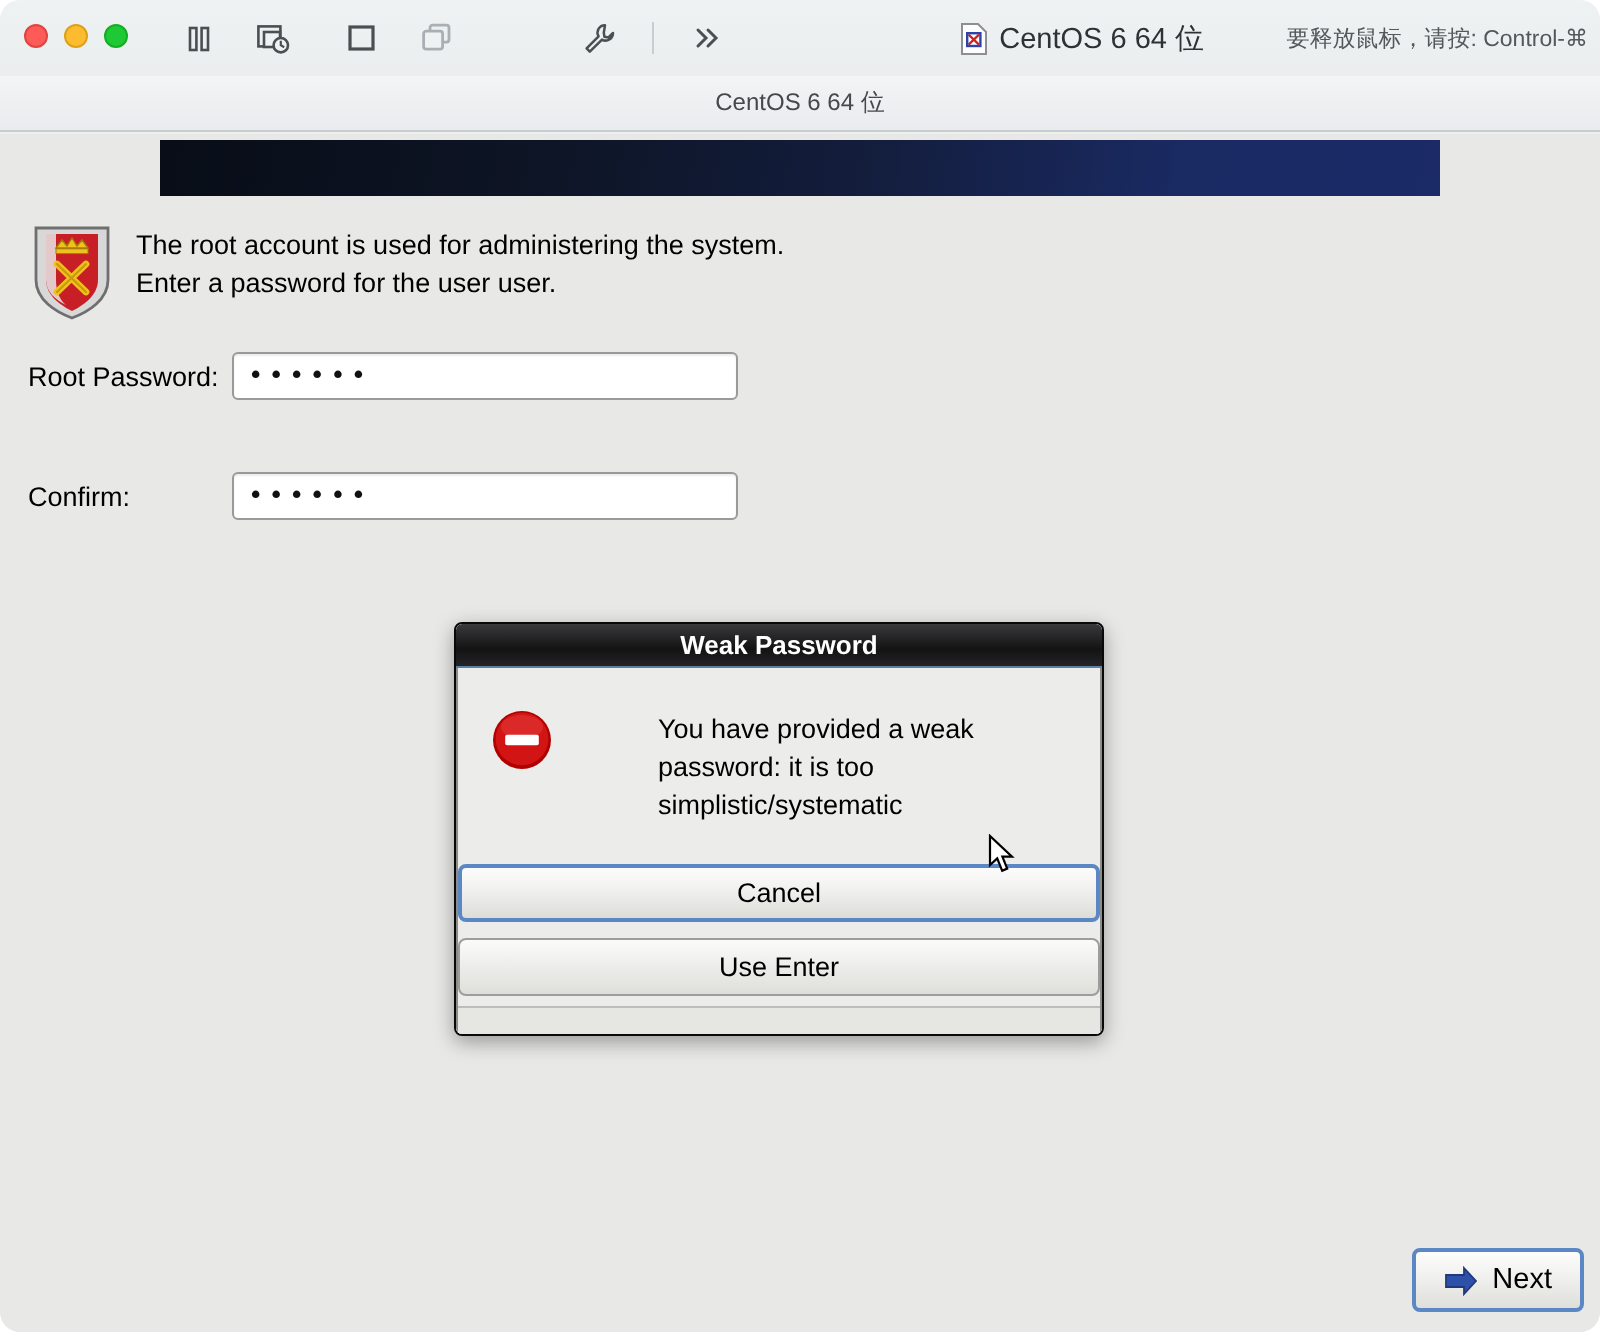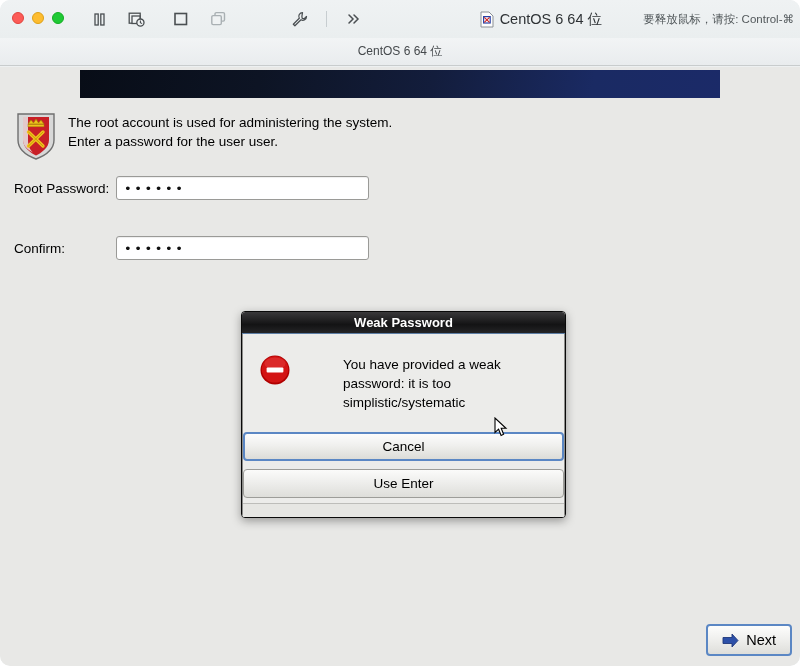--- a/index.html
+++ b/index.html
@@ -160,21 +160,21 @@
     letter-spacing: 2.6px;
     color: #111;
     font-family: "DejaVu Sans", sans-serif;
   }
   #row-root { top: 109px; }
   #row-confirm { top: 141px; margin-top: 28px; }
 
   
   #modal {
     position: absolute;
-    left: 241px; top: 244px;
+    left: 227px; top: 244px;
     width: 325px; height: 207px;
     border: 1px solid #090909;
     border-radius: 4px;
     background: #ececea;
     box-shadow: 0 3px 10px rgba(0,0,0,0.35);
     overflow: hidden;
   }
   #modal-titlebar {
     height: 22px;
     background: linear-gradient(#39383a, #131314 60%, #242426);

